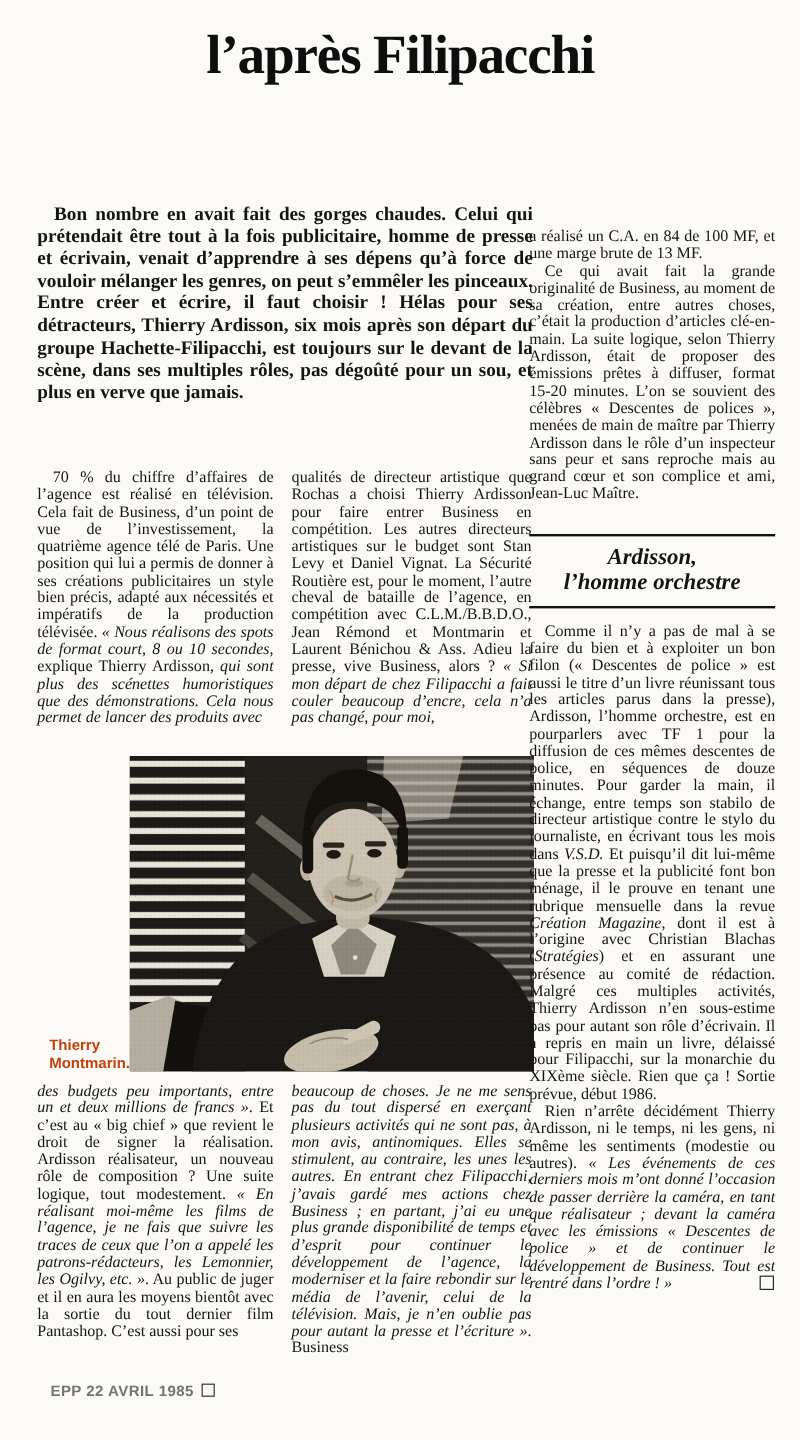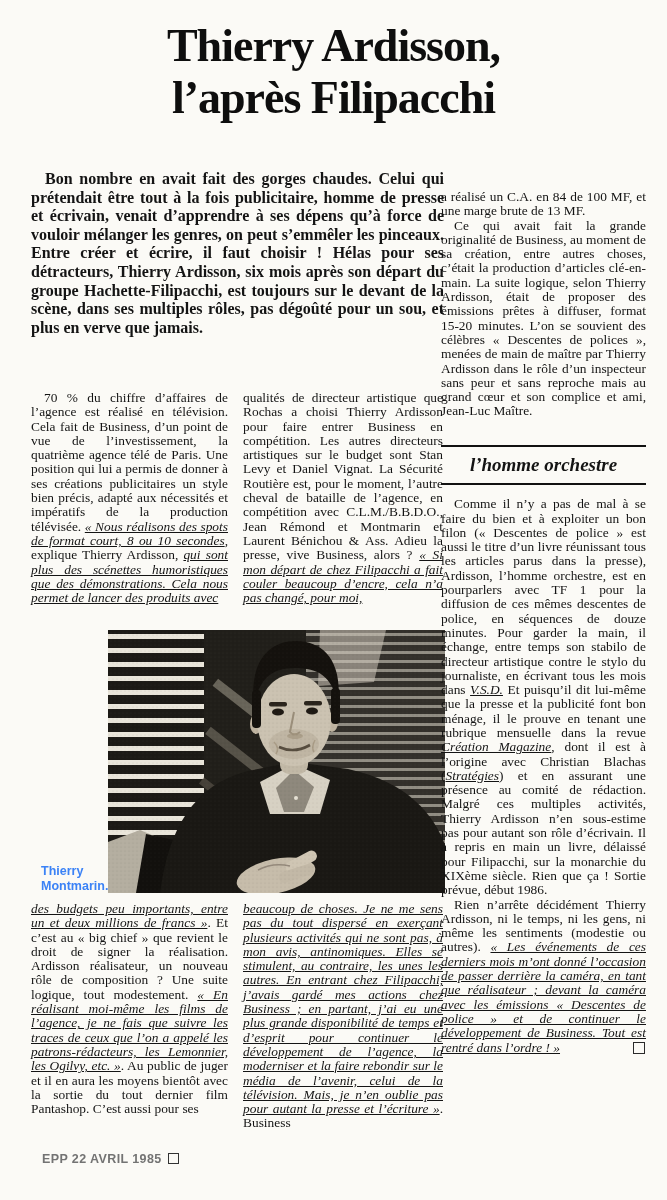--- a/index.html
+++ b/index.html
@@ -12,43 +12,42 @@
          line-height:18.6px;text-align:justify;}
   .intro p{margin:0;text-indent:14px;}
   .col{font-size:13.4px;line-height:14.3px;text-align:justify;}
   .col p{margin:0;}
   .col p.ind{text-indent:13px;}
   .col-left-top{top:391px;left:31px;width:197px;}
   .col-mid-top{top:391px;left:243px;width:200px;}
   .col-left-bot{top:902px;left:31px;width:197px;}
   .col-mid-bot{top:902px;left:243px;width:200px;}
   .col-right{top:170px;left:441px;width:205px;margin-top:20px;}
-  .it{font-style:italic;text-decoration:underline;}
+  .it{font-style:italic;}
   .subhead{margin:26px 0 12px 0;border-top:2px solid #111;border-bottom:2px solid #111;
            padding:7px 0 8px 0;text-align:center;font-weight:bold;font-style:italic;
            font-size:19px;line-height:21.5px;}
   .photo{top:630px;left:108px;width:337px;height:263px;}
   .photo svg{display:block;}
   .caption{top:864px;left:41px;width:70px;font-family:"Liberation Sans",sans-serif;
-           font-weight:bold;font-size:12.5px;line-height:15px;color:#3b82f6;}
+           font-weight:bold;font-size:12.5px;line-height:15px;color:#c2410c;}
   .footer{top:1152px;left:42px;font-family:"Liberation Sans",sans-serif;
           font-weight:bold;font-size:12.5px;letter-spacing:.4px;color:#737373;}
   .sq{display:inline-block;width:9px;height:9px;border:1.5px solid #333;
       margin-left:6px;vertical-align:-1px;background:transparent;}
   .p4wrap{position:relative;}
   .endmark{position:absolute;right:1px;bottom:1px;width:10px;height:10px;
            border:1.5px solid #2a2a2a;background:transparent;}
 </style>
 </head>
 <body>
 
 <div class="page">
 
   <div class="abs title">
-    <div>Thierry Ardisson,</div>
     <div>l’après Filipacchi</div>
   </div>
 
   <div class="abs intro">
     <p>Bon nombre en avait fait des gorges chaudes. Celui qui prétendait être tout à la fois publicitaire, homme de presse et écrivain, venait d’apprendre à ses dépens qu’à force de vouloir mélanger les genres, on peut s’emmêler les pinceaux. Entre créer et écrire, il faut choisir ! Hélas pour ses détracteurs, Thierry Ardisson, six mois après son départ du groupe Hachette-Filipacchi, est toujours sur le devant de la scène, dans ses multiples rôles, pas dégoûté pour un sou, et plus en verve que jamais.</p>
   </div>
 
   <div class="abs col col-left-top">
     <p class="ind"><span>70 % du chiffre d’affaires de l’agence est réalisé en télévision. Cela fait de Business, d’un point de vue de l’investissement, la quatrième agence télé de Paris. Une position qui lui a permis de donner à ses créations publicitaires un style bien précis, adapté aux nécessités et impératifs de la production télévisée. </span><span class="it">« Nous réalisons des spots de format court, 8 ou 10 secondes</span><span>, explique Thierry Ardisson, </span><span class="it">qui sont plus des scénettes humoristiques que des démonstrations. Cela nous permet de lancer des produits avec</span></p>
   </div>
@@ -121,20 +120,21 @@
   </div>
 
   <div class="abs col col-mid-bot">
     <p><span class="it">beaucoup de choses. Je ne me sens pas du tout dispersé en exerçant plusieurs activités qui ne sont pas, à mon avis, antinomiques. Elles se stimulent, au contraire, les unes les autres. En entrant chez Filipacchi, j’avais gardé mes actions chez Business ; en partant, j’ai eu une plus grande disponibilité de temps et d’esprit pour continuer le développement de l’agence, la moderniser et la faire rebondir sur le média de l’avenir, celui de la télévision. Mais, je n’en oublie pas pour autant la presse et l’écriture »</span><span>. Business</span></p>
   </div>
 
   <div class="abs col col-right">
     <p>a réalisé un C.A. en 84 de 100 MF, et une marge brute de 13 MF.</p>
     <p class="ind">Ce qui avait fait la grande originalité de Business, au moment de sa création, entre autres choses, c’était la production d’articles clé-en-main. La suite logique, selon Thierry Ardisson, était de proposer des émissions prêtes à diffuser, format 15-20 minutes. L’on se souvient des célèbres « Descentes de polices », menées de main de maître par Thierry Ardisson dans le rôle d’un inspecteur sans peur et sans reproche mais au grand cœur et son complice et ami, Jean-Luc Maître.</p>
     <div class="subhead">
+      <div>Ardisson,</div>
       <div>l’homme orchestre</div>
     </div>
     <p class="ind"><span>Comme il n’y a pas de mal à se faire du bien et à exploiter un bon filon (« Descentes de police » est aussi le titre d’un livre réunissant tous les articles parus dans la presse), Ardisson, l’homme orchestre, est en pourparlers avec TF 1 pour la diffusion de ces mêmes descentes de police, en séquences de douze minutes. Pour garder la main, il échange, entre temps son stabilo de directeur artistique contre le stylo du journaliste, en écrivant tous les mois dans </span><span class="it">V.S.D.</span><span> Et puisqu’il dit lui-même que la presse et la publicité font bon ménage, il le prouve en tenant une rubrique mensuelle dans la revue </span><span class="it">Création Magazine</span><span>, dont il est à l’origine avec Christian Blachas (</span><span class="it">Stratégies</span><span>) et en assurant une présence au comité de rédaction. Malgré ces multiples activités, Thierry Ardisson n’en sous-estime pas pour autant son rôle d’écrivain. Il a repris en main un livre, délaissé pour Filipacchi, sur la monarchie du XIXème siècle. Rien que ça ! Sortie prévue, début 1986.</span></p>
     <div class="p4wrap">
       <p class="ind"><span>Rien n’arrête décidément Thierry Ardisson, ni le temps, ni les gens, ni même les sentiments (modestie ou autres). </span><span class="it">« Les événements de ces derniers mois m’ont donné l’occasion de passer derrière la caméra, en tant que réalisateur ; devant la caméra avec les émissions « Descentes de police » et de continuer le développement de Business. Tout est rentré dans l’ordre ! »</span></p>
       <span class="endmark"></span>
     </div>
   </div>
 
   <div class="abs footer">

